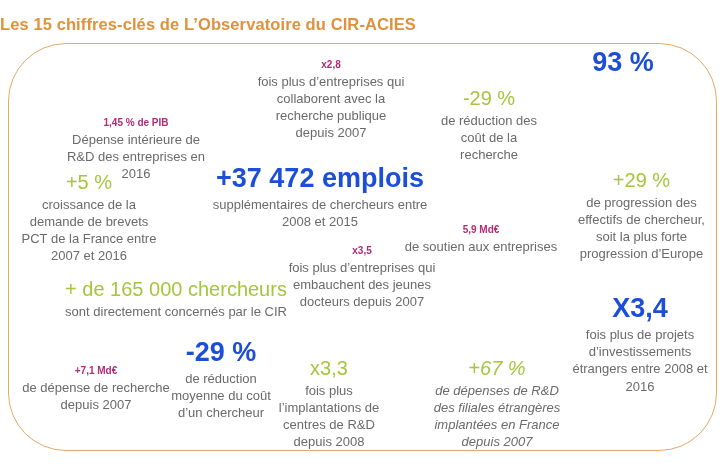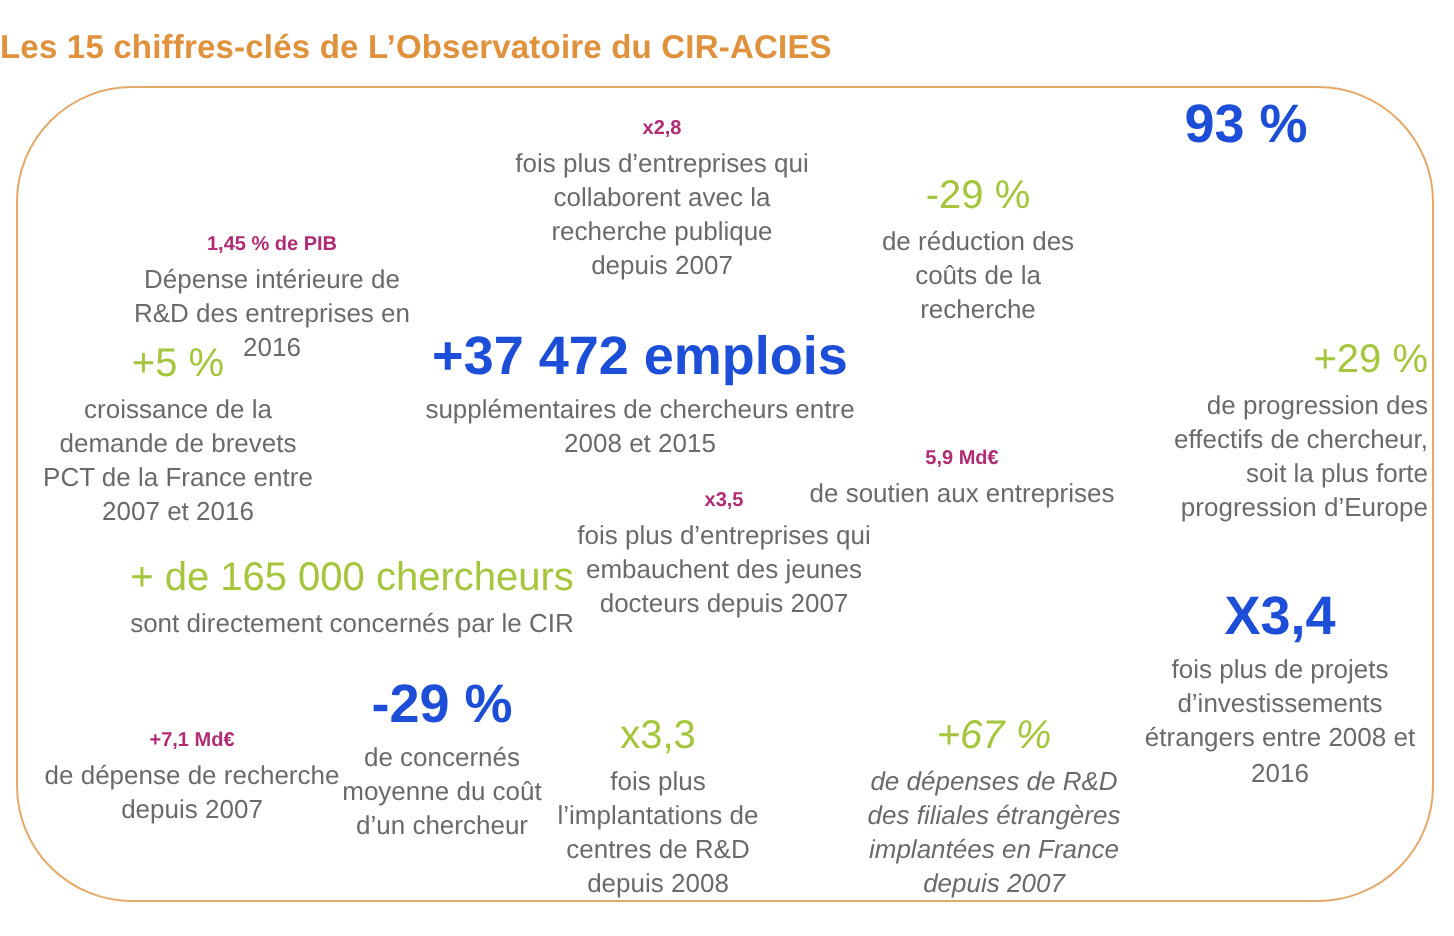--- a/index.html
+++ b/index.html
@@ -34,21 +34,21 @@
   .c-magenta{color:#B02C74;}
   .c-green{color:#A5C63C;}
   .c-teal{color:#1d4ed8;}
 
   .p-pib{left:61px;top:81px;width:150px;margin-top:36px;}
   .p-x2-8{left:256px;top:59px;width:150px;}
   .p-reduction-couts{left:434px;top:87px;width:110px;}
   .p-pme{left:558px;top:47px;width:130px;}
   .p-brevets{left:19px;top:171px;width:140px;}
   .p-emplois{left:205px;top:163px;width:230px;}
-  .p-effectifs{left:569px;top:169px;width:145px;text-align:right;}
+  .p-effectifs{left:569px;top:169px;width:145px;}
   .p-soutien{left:396px;top:224px;width:170px;}
   .p-x3-5{left:287px;top:245px;width:150px;}
   .p-chercheurs{left:56px;top:278px;width:240px;}
   .p-x3-4{left:565px;top:293px;width:150px;}
   .p-depense{left:18px;top:365px;width:156px;}
   .p-cout{left:166px;top:337px;width:110px;}
   .p-x3-3{left:271px;top:357px;width:116px;}
   .p-filiales{left:424px;top:357px;width:146px;font-style:italic;}
 </style>
 </head>
@@ -65,21 +65,21 @@
     <div class="desc">Dépense intérieure de R&amp;D des entreprises en 2016</div>
   </div>
 
   <div class="stat p-x2-8">
     <div class="val sz-sm c-magenta">x2,8</div>
     <div class="desc">fois plus d’entreprises qui collaborent avec la recherche publique depuis 2007</div>
   </div>
 
   <div class="stat p-reduction-couts">
     <div class="val sz-md c-green">-29 %</div>
-    <div class="desc">de réduction des coûts de la recherche</div>
+    <div class="desc">de réduction des coût de la recherche</div>
   </div>
 
   <div class="stat p-pme">
     <div class="val sz-lg c-teal">93 %</div>
   </div>
 
   <div class="stat p-brevets">
     <div class="val sz-md c-green">+5 %</div>
     <div class="desc">croissance de la demande de brevets PCT de la France entre 2007 et 2016</div>
   </div>
@@ -114,21 +114,21 @@
     <div class="desc">fois plus de projets d’investissements étrangers entre 2008 et 2016</div>
   </div>
 
   <div class="stat p-depense">
     <div class="val sz-sm c-magenta">+7,1 Md€</div>
     <div class="desc">de dépense de recherche depuis 2007</div>
   </div>
 
   <div class="stat p-cout">
     <div class="val sz-lg c-teal">-29 %</div>
-    <div class="desc">de concernés moyenne du coût d’un chercheur</div>
+    <div class="desc">de réduction moyenne du coût d’un chercheur</div>
   </div>
 
   <div class="stat p-x3-3">
     <div class="val sz-md c-green">x3,3</div>
     <div class="desc">fois plus l’implantations de centres de R&amp;D depuis 2008</div>
   </div>
 
   <div class="stat p-filiales">
     <div class="val sz-md c-green">+67 %</div>
     <div class="desc">de dépenses de R&amp;D des filiales étrangères implantées en France depuis 2007</div>

